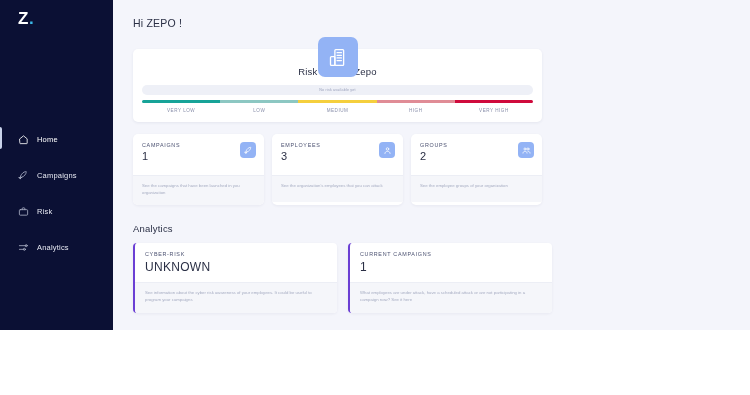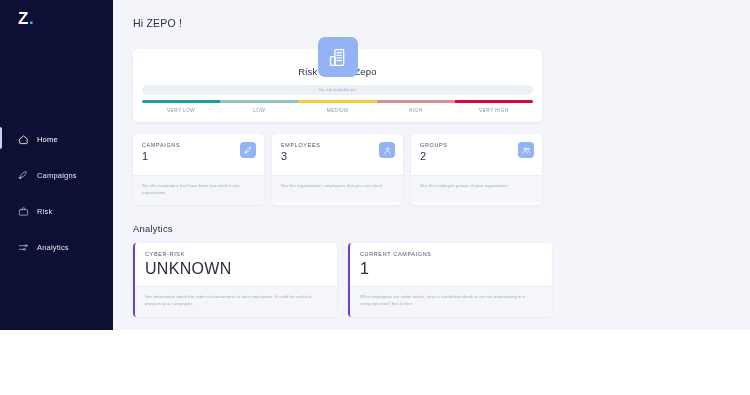--- a/index.html
+++ b/index.html
@@ -221,21 +221,21 @@
     overflow:hidden;
   }
   .acard-top { padding:8px 10px 9px 10px; min-height:38px; }
   .acard-label {
     font-size:5.4px;
     color:#4a5070;
     letter-spacing:.7px;
     margin-bottom:4px;
   }
   .acard-value {
-    font-size:16px;
+    font-size:12px;
     color:#2a2f45;
     line-height:1;
     letter-spacing:.3px;
   }
   .acard-foot {
     background:#f5f6fa;
     border-top:1px solid #eceef5;
     padding:6px 10px 9px 10px;
     font-size:4.3px;
     line-height:1.8;

